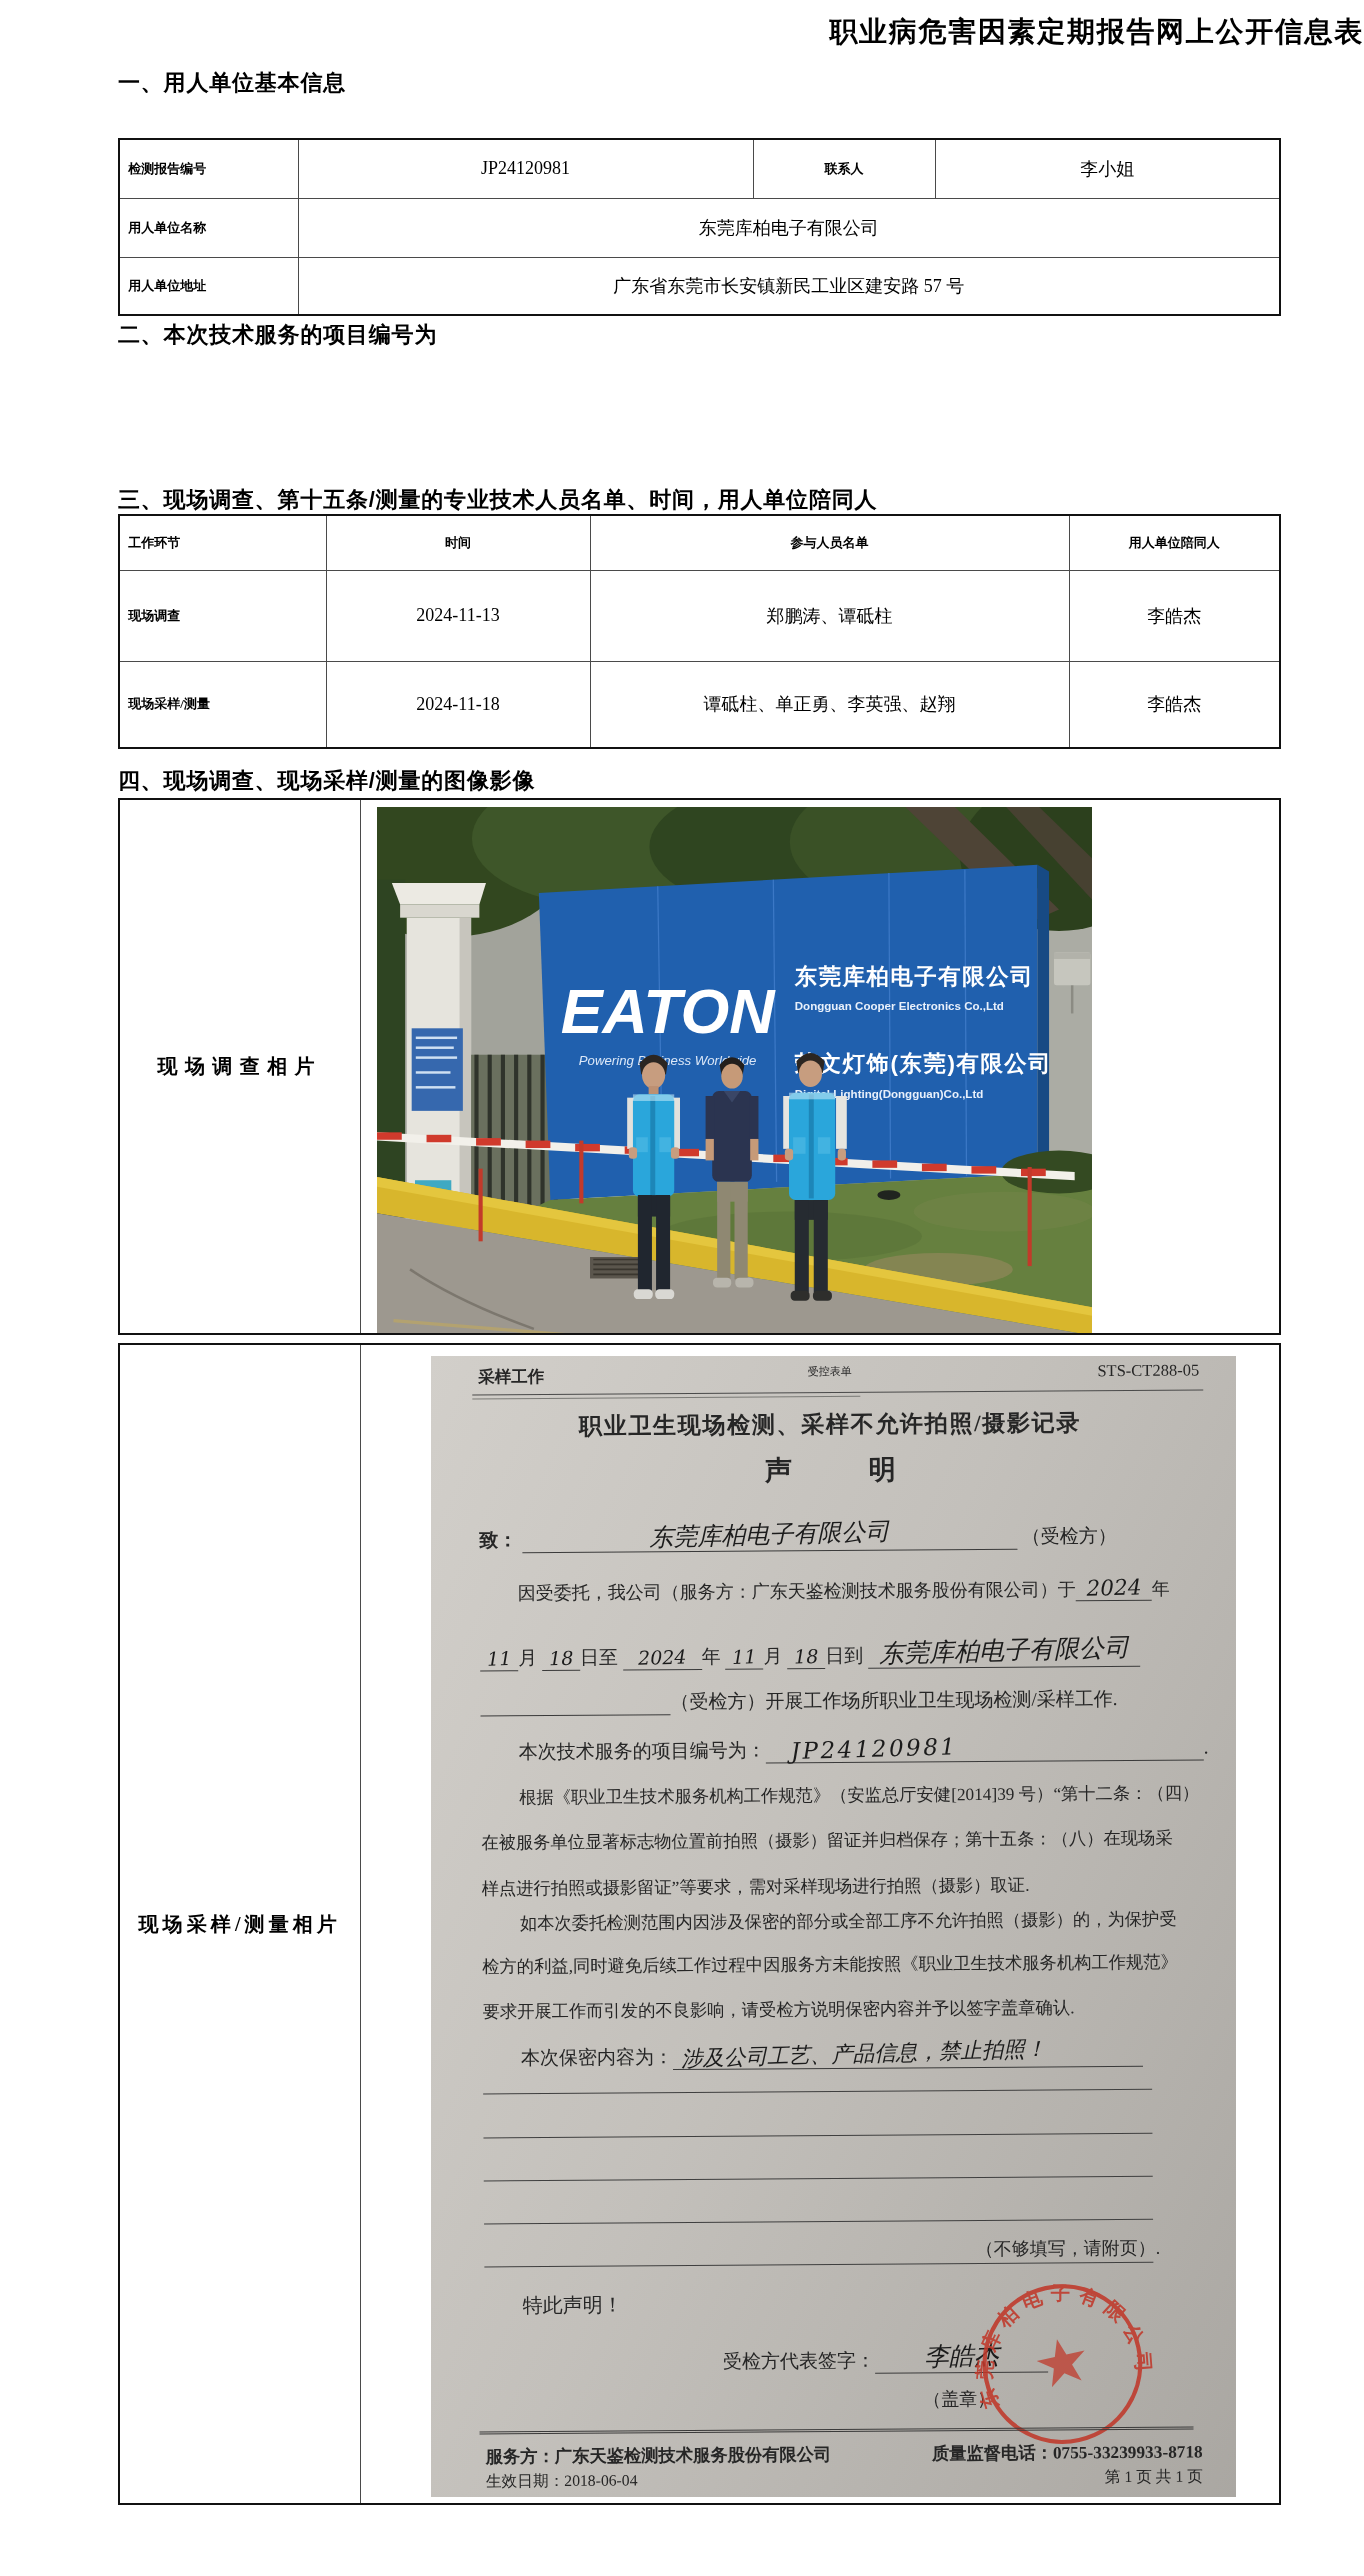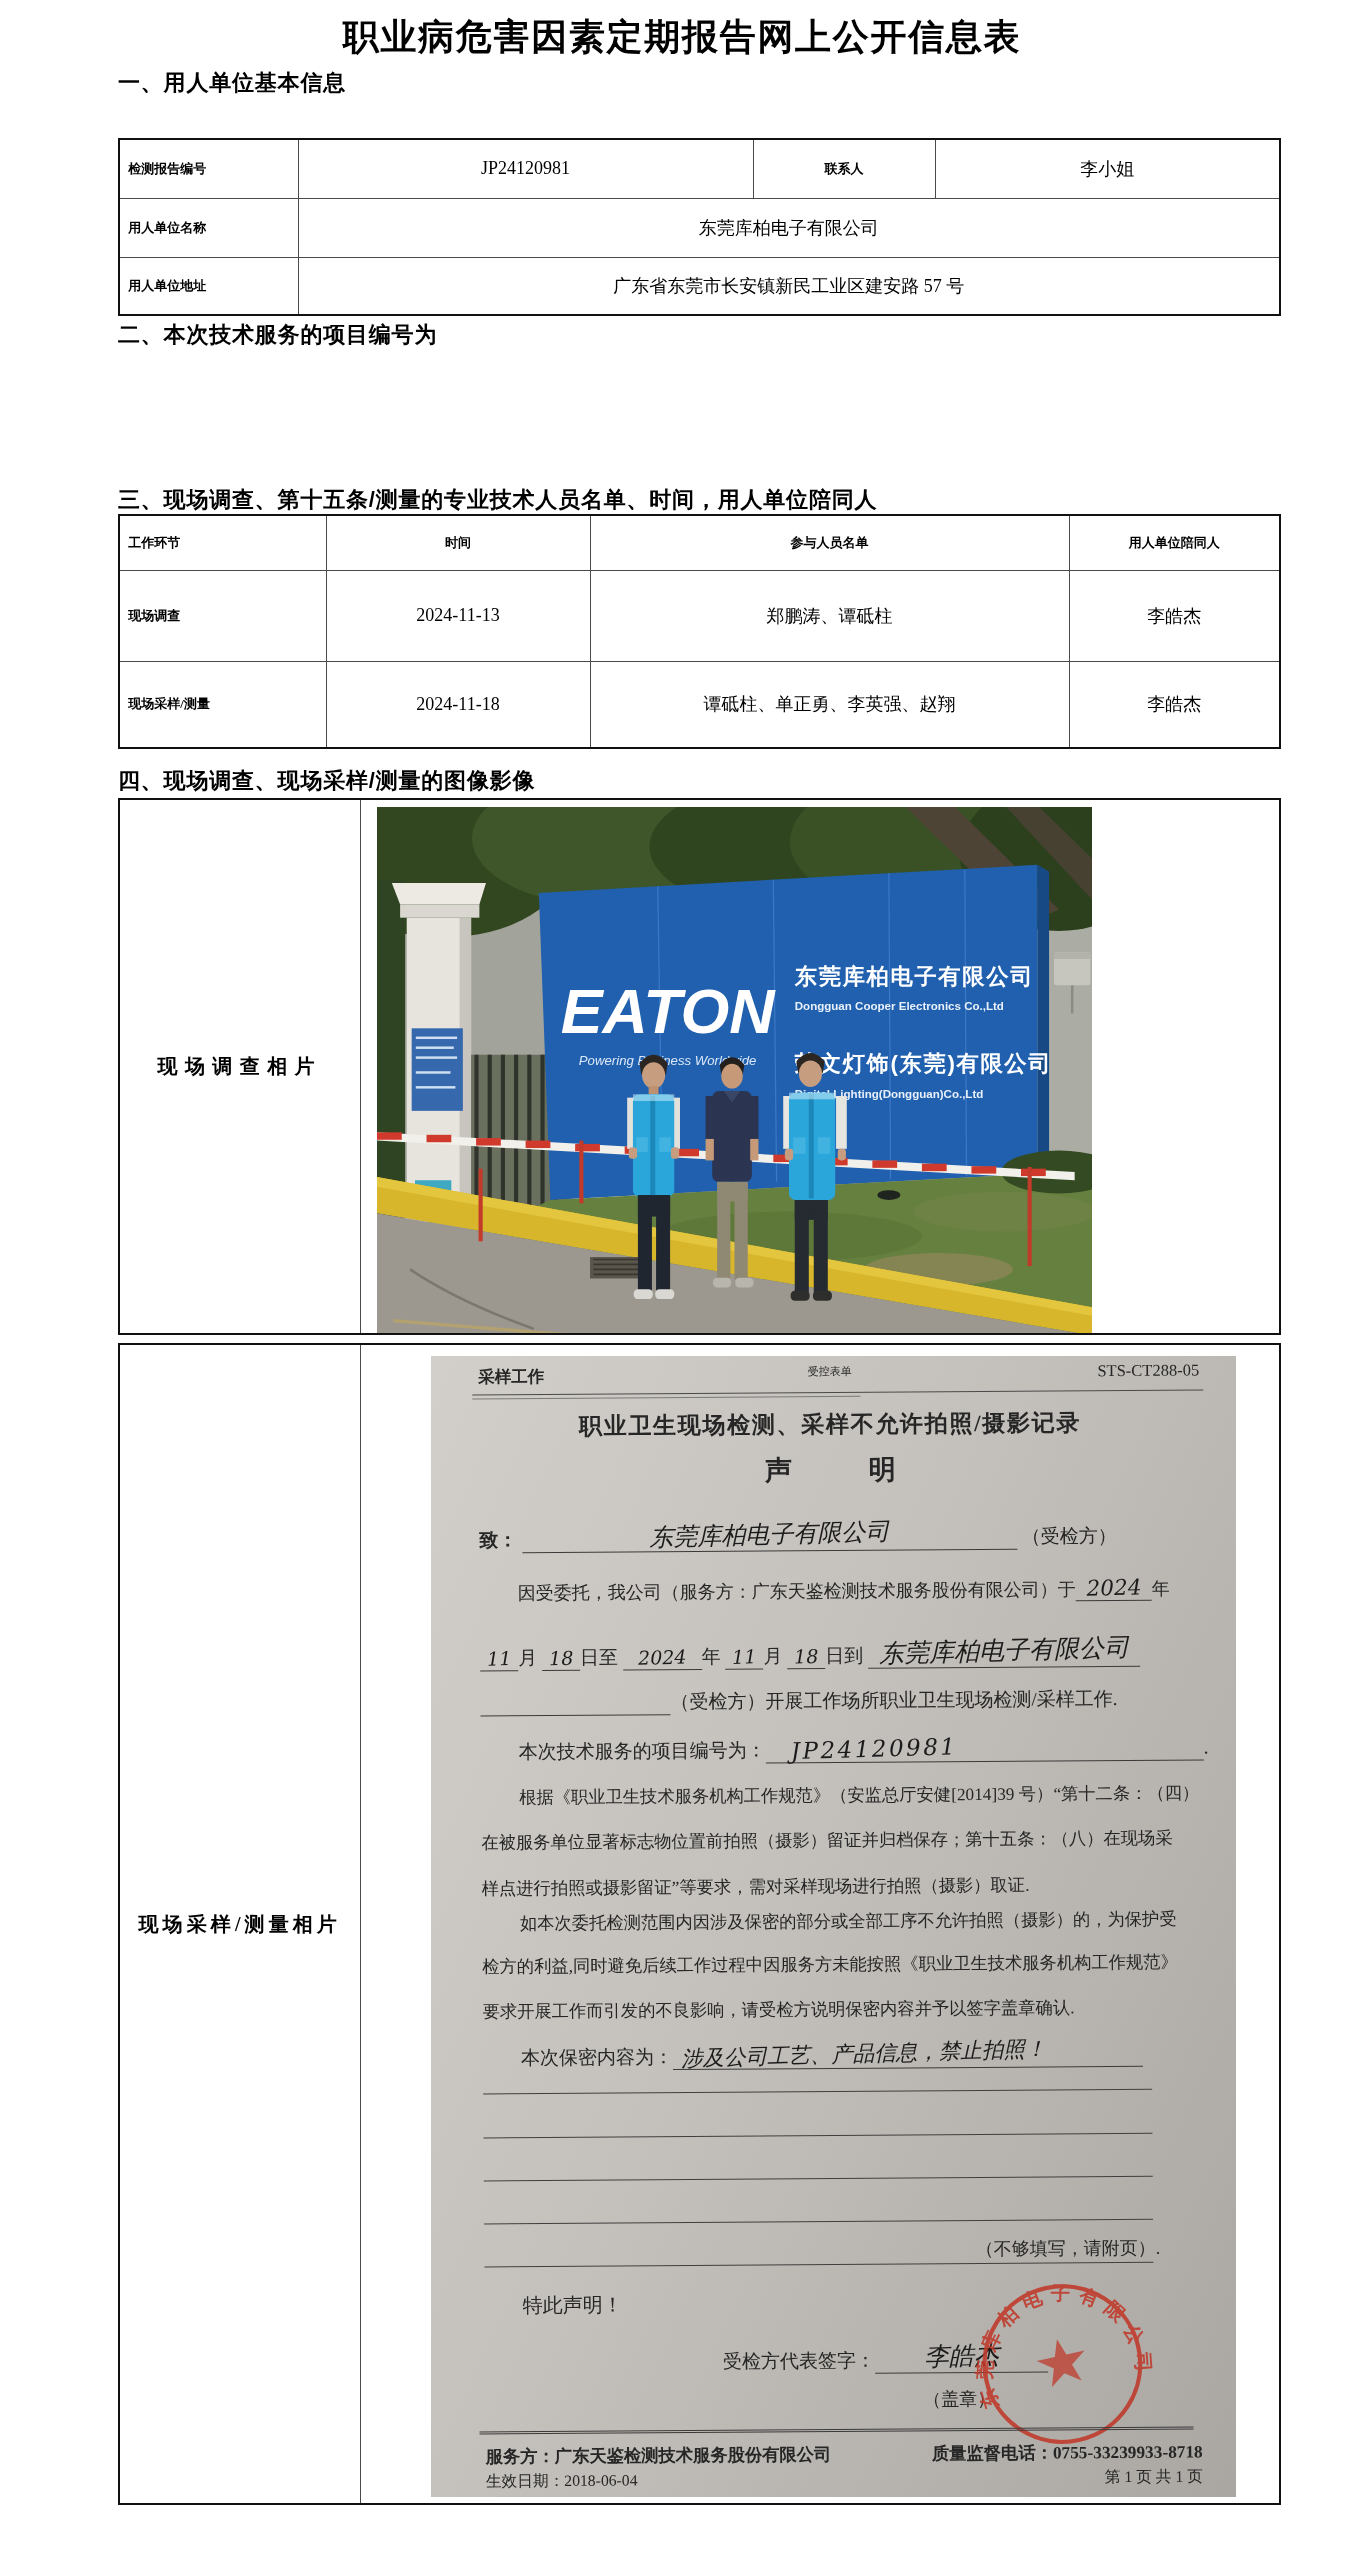--- a/index.html
+++ b/index.html
@@ -1,19 +1,19 @@
 <!DOCTYPE html>
 <html style="font-size:13.2px"><head>
 <meta charset="utf-8">
 <style>
   html,body{margin:0;padding:0;background:#fff;}
   .page{position:relative;width:1364px;height:2576px;background:#ffffff;
         font-family:"Liberation Sans",sans-serif;color:#000;overflow:hidden;}
-  .doc-title{position:absolute;top:13.2px;left:0;width:100%;text-align:center;
-             font-size:36px;font-weight:bold;letter-spacing:1.7px;}
+  .doc-title{position:absolute;top:13.2px;left:0;width:100%;text-align:right;
+             font-size:28px;font-weight:bold;letter-spacing:1.7px;}
   .sec-h{position:absolute;left:118px;font-size:22px;font-weight:bold;letter-spacing:0.8px;white-space:nowrap;text-align:right;}
   table.grid{position:absolute;left:118px;border-collapse:collapse;table-layout:fixed;
              border:2.5px solid #111;}
   .grid td,.grid th{border:1.7px solid #4a4a4a;padding:0 8.3px;overflow:hidden;}
   .lbl{font-weight:bold;font-size:13px;text-align:left;vertical-align:middle;
        font-family:Liberation Serif, serif;}
   .val{font-size:18px;text-align:center;vertical-align:middle;font-weight:normal;
        font-family:"Liberation Serif",serif;}
   .photo-lbl{font-weight:bold;font-size:20px;letter-spacing:7.4px;vertical-align:middle;
              font-family:"Liberation Serif",serif;padding-left:11.6px;}

